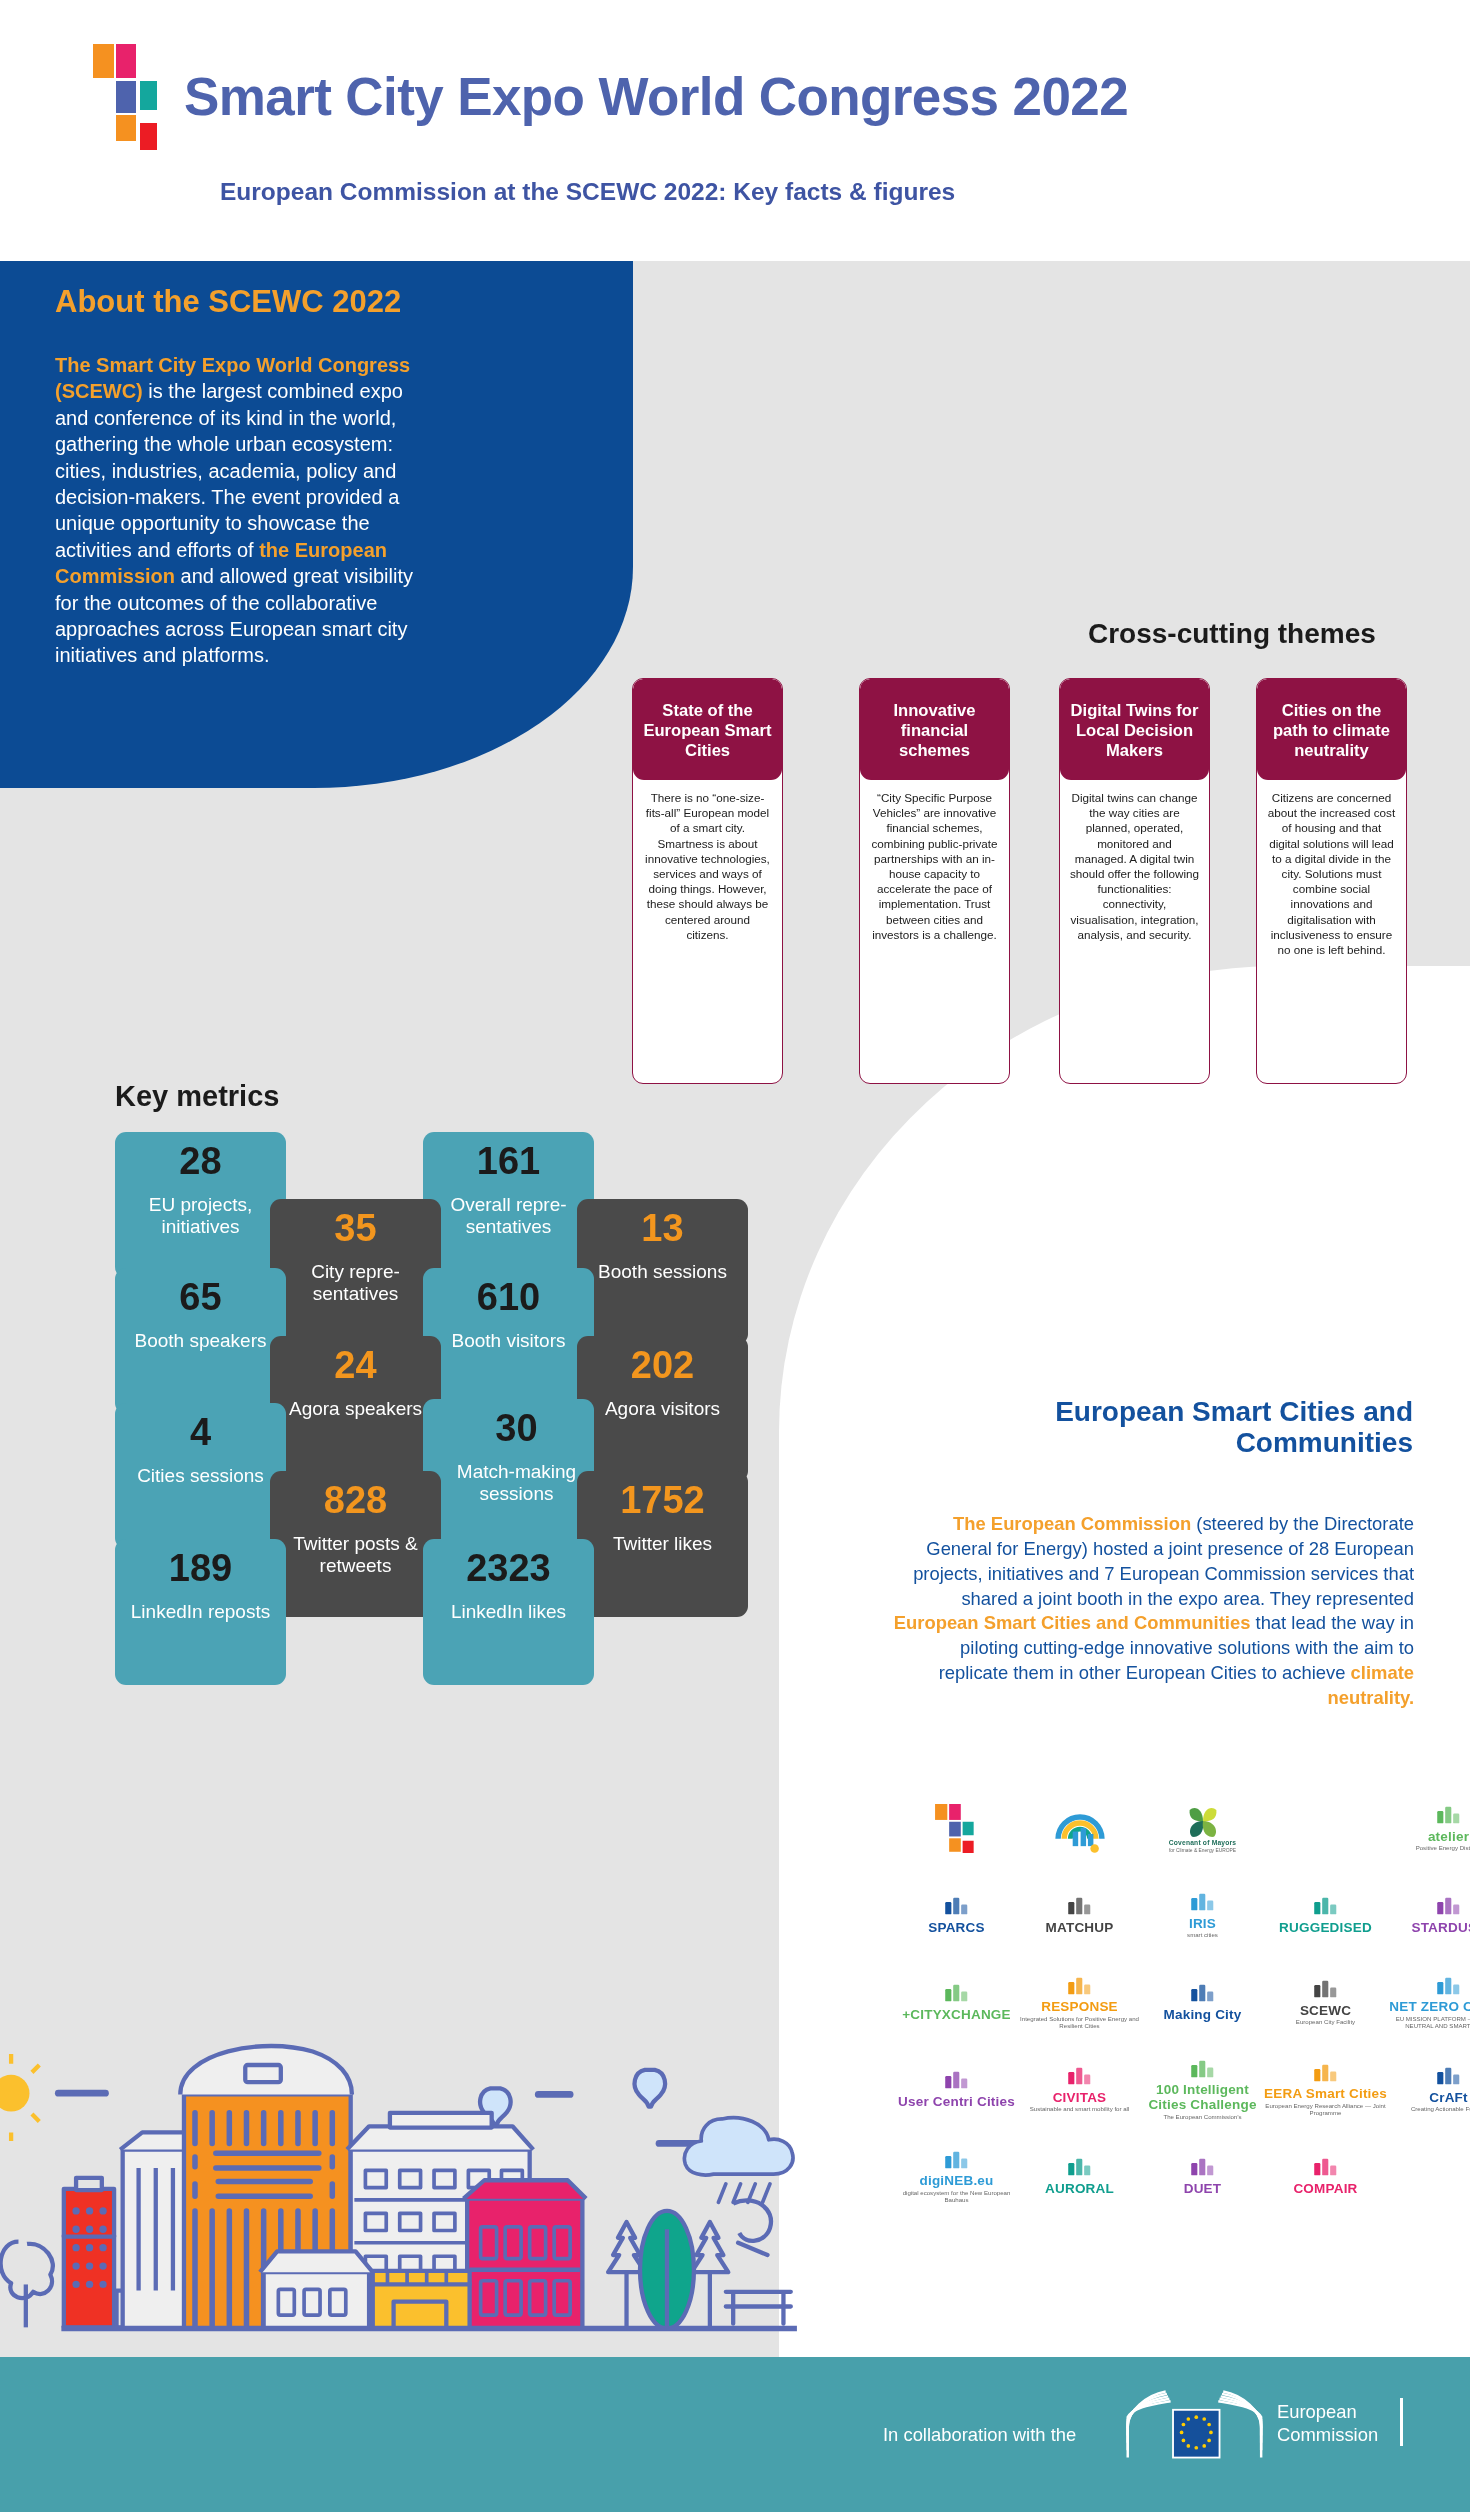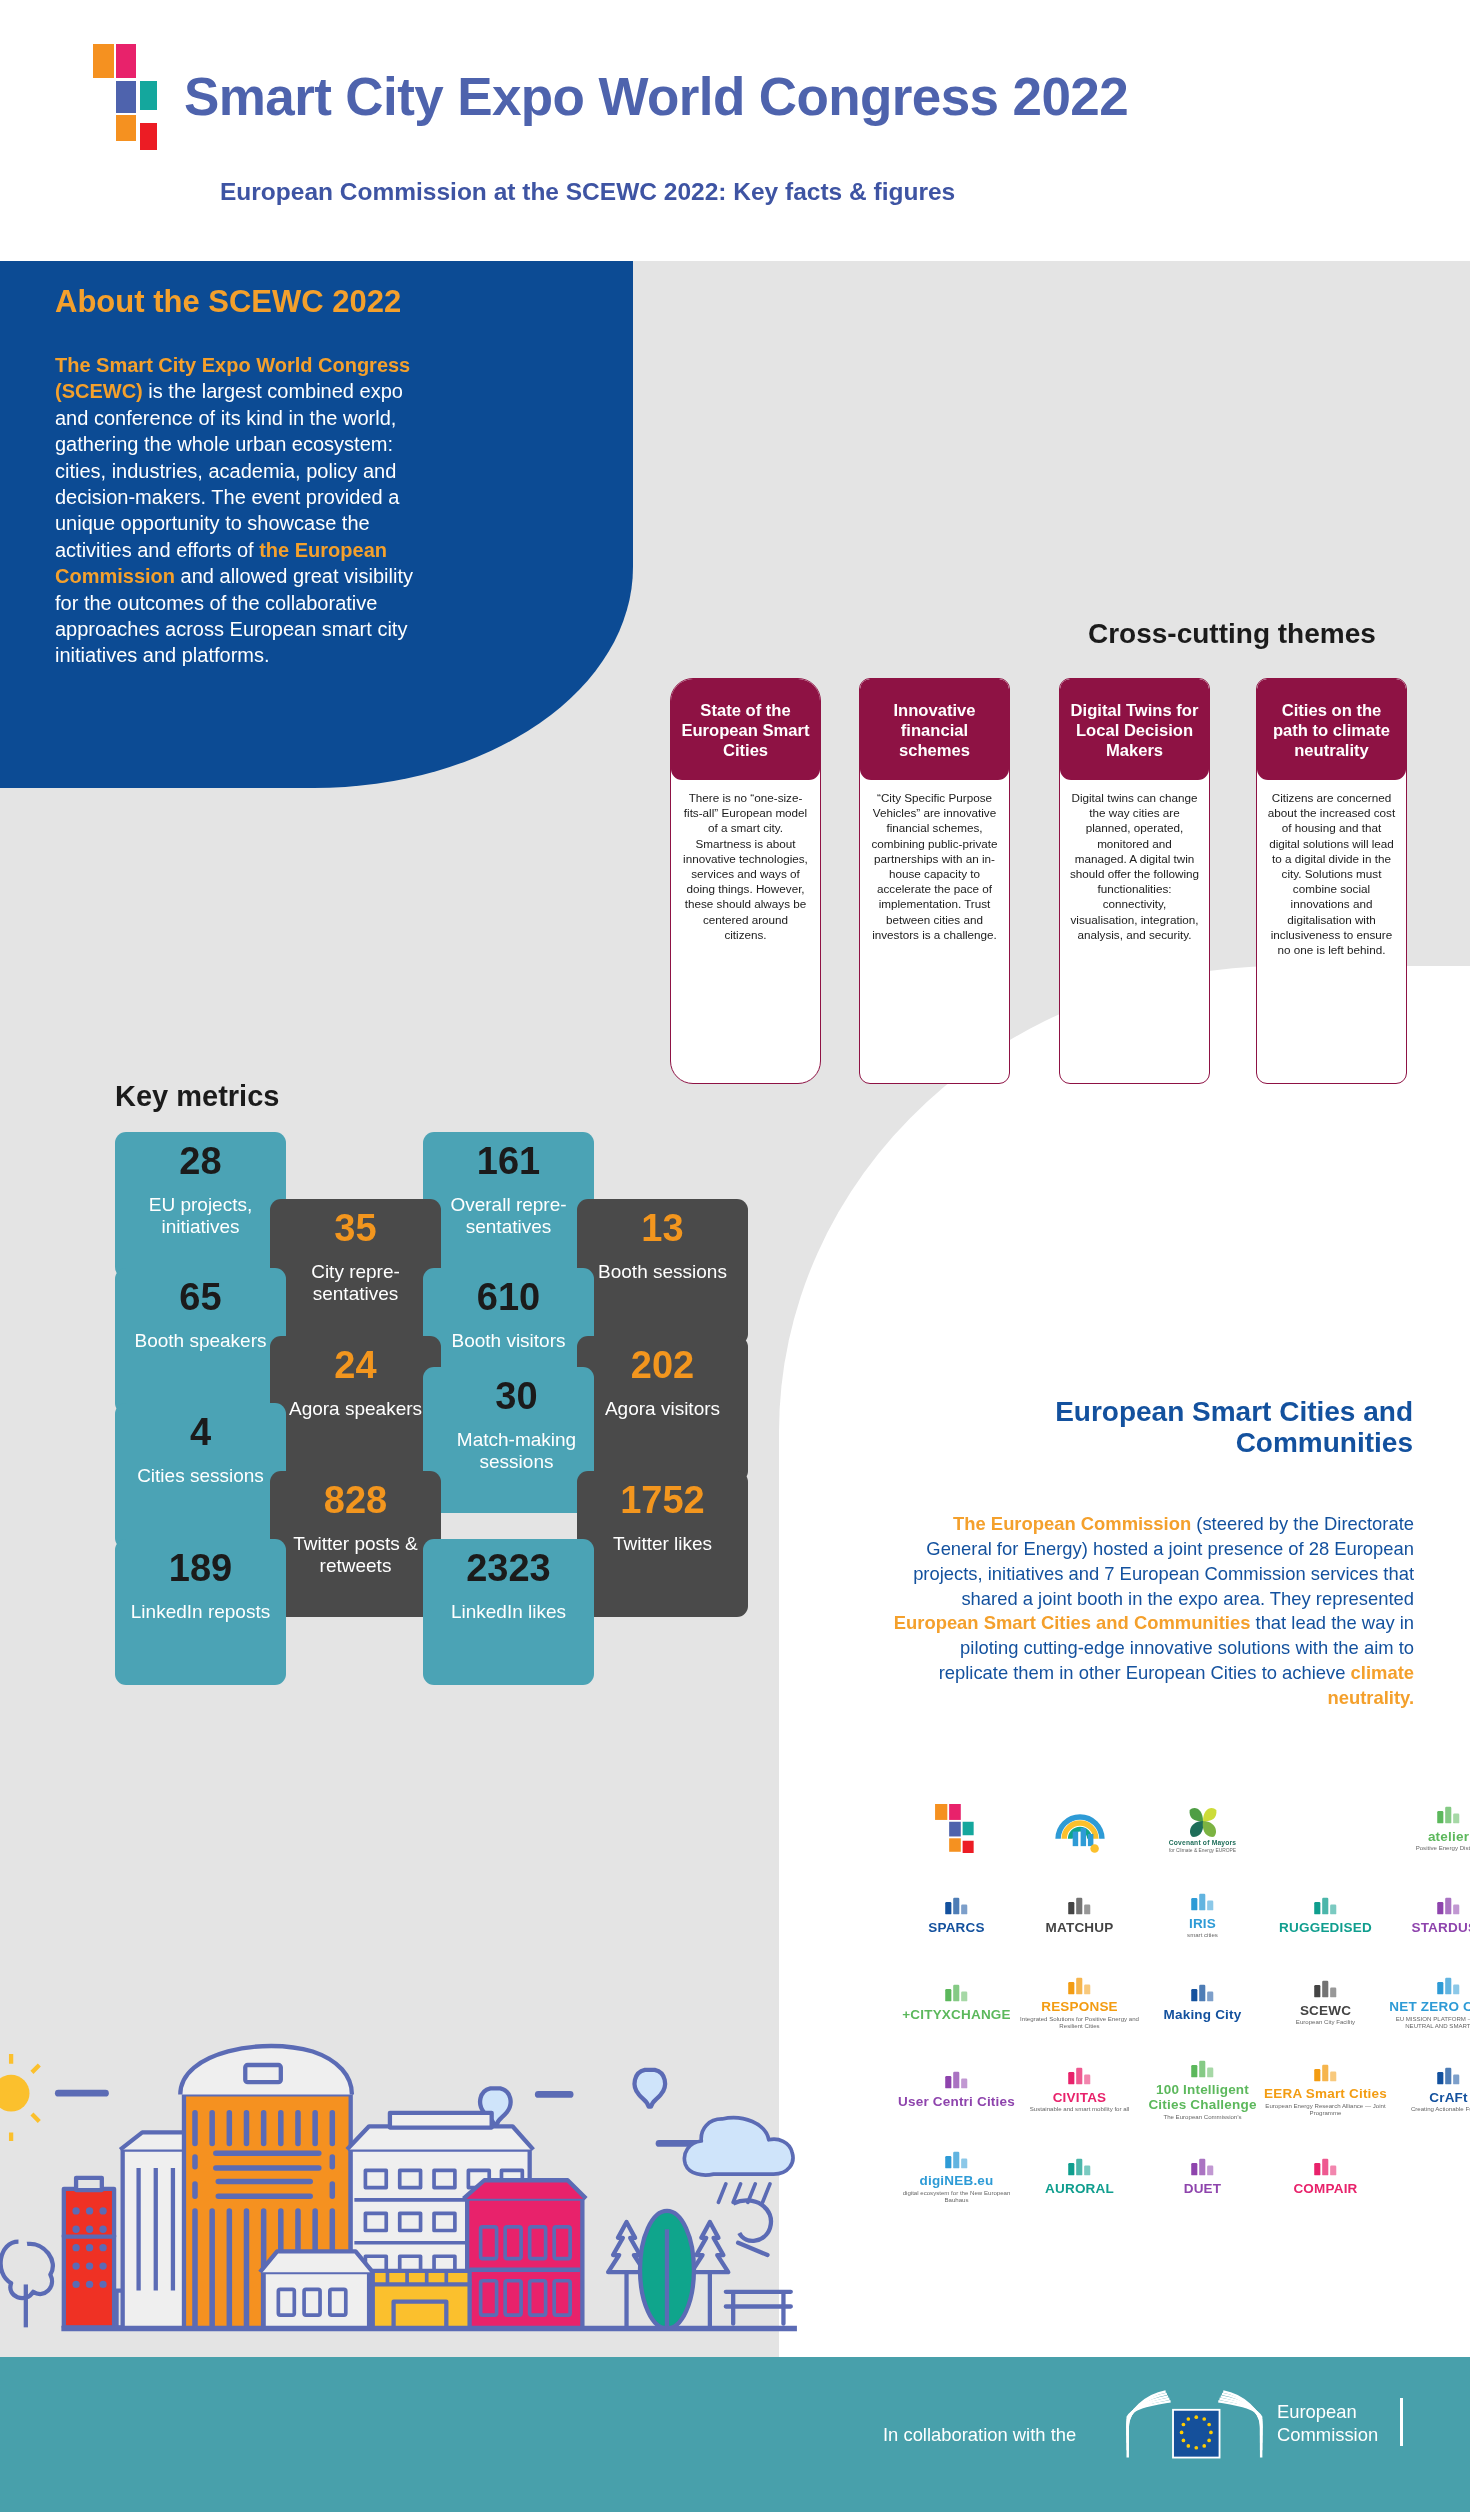--- a/index.html
+++ b/index.html
@@ -80,21 +80,21 @@
   .theme-card .head {
     background: #8E1244; color: #ffffff;
     border-radius: 9.8px 9.8px 11px 11px;
     padding: 22px 8.6px 18.4px; text-align: center;
     font-size: 16.6px; font-weight: 700; line-height: 1.22;
   }
   .theme-card .body {
     padding: 9.8px 9.8px 6.1px; text-align: center;
     font-size: 11.7px; line-height: 1.30; color: #1B1B1B;
   }
-  .tc0 { left: 670px; border-radius: 23px; }
+  .tc0 { left: 632px; }
   .tc1 { left: 859px; }
   .tc2 { left: 1059px; }
   .tc3 { left: 1256px; }
 
   
   .metrics-title {
     position: absolute; left: 115px; top: 819px;
     font-size: 29px; font-weight: 700; color: #1B1B1B;
   }
   .mcard {
@@ -248,21 +248,21 @@
         <div class="lbl">Agora speakers</div>
       </div>
       <div class="mcard dark" style="left: 577px; top: 1075px;">
         <div class="num">202</div>
         <div class="lbl">Agora visitors</div>
       </div>
       <div class="mcard teal" style="left: 115px; top: 1142px;">
         <div class="num">4</div>
         <div class="lbl">Cities sessions</div>
       </div>
-      <div class="mcard teal" style="left: 423px; top: 1106px; padding-left: 16px;">
+      <div class="mcard teal" style="left: 423px; top: 1138px; padding-left: 16px;">
         <div class="num">30</div>
         <div class="lbl">Match-making sessions</div>
       </div>
       <div class="mcard dark" style="left: 270px; top: 1210px;">
         <div class="num">828</div>
         <div class="lbl">Twitter posts &amp; retweets</div>
       </div>
       <div class="mcard dark" style="left: 577px; top: 1210px;">
         <div class="num">1752</div>
         <div class="lbl">Twitter likes</div>

